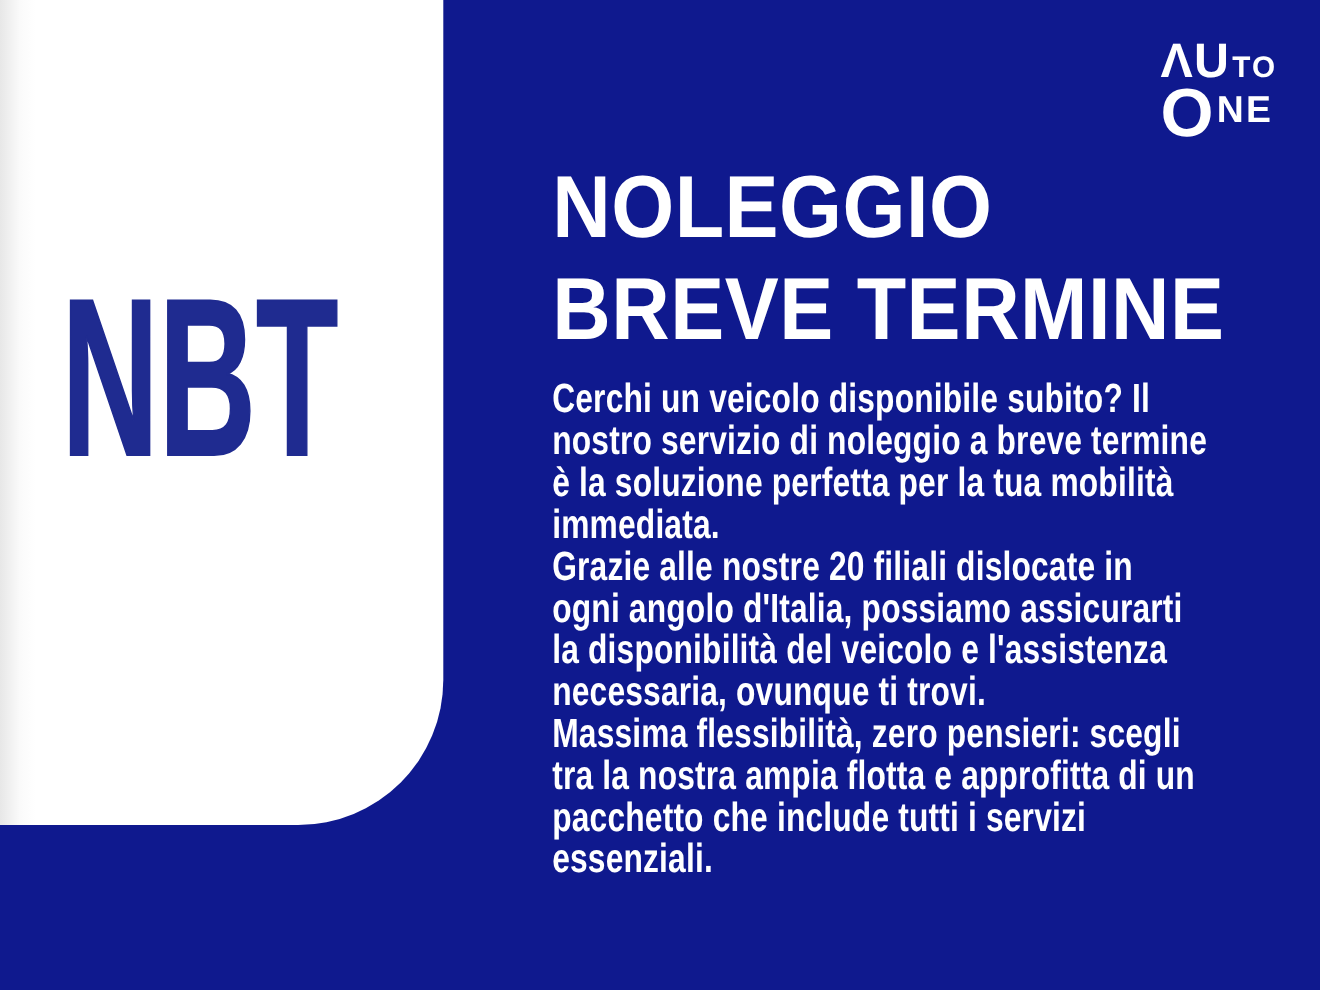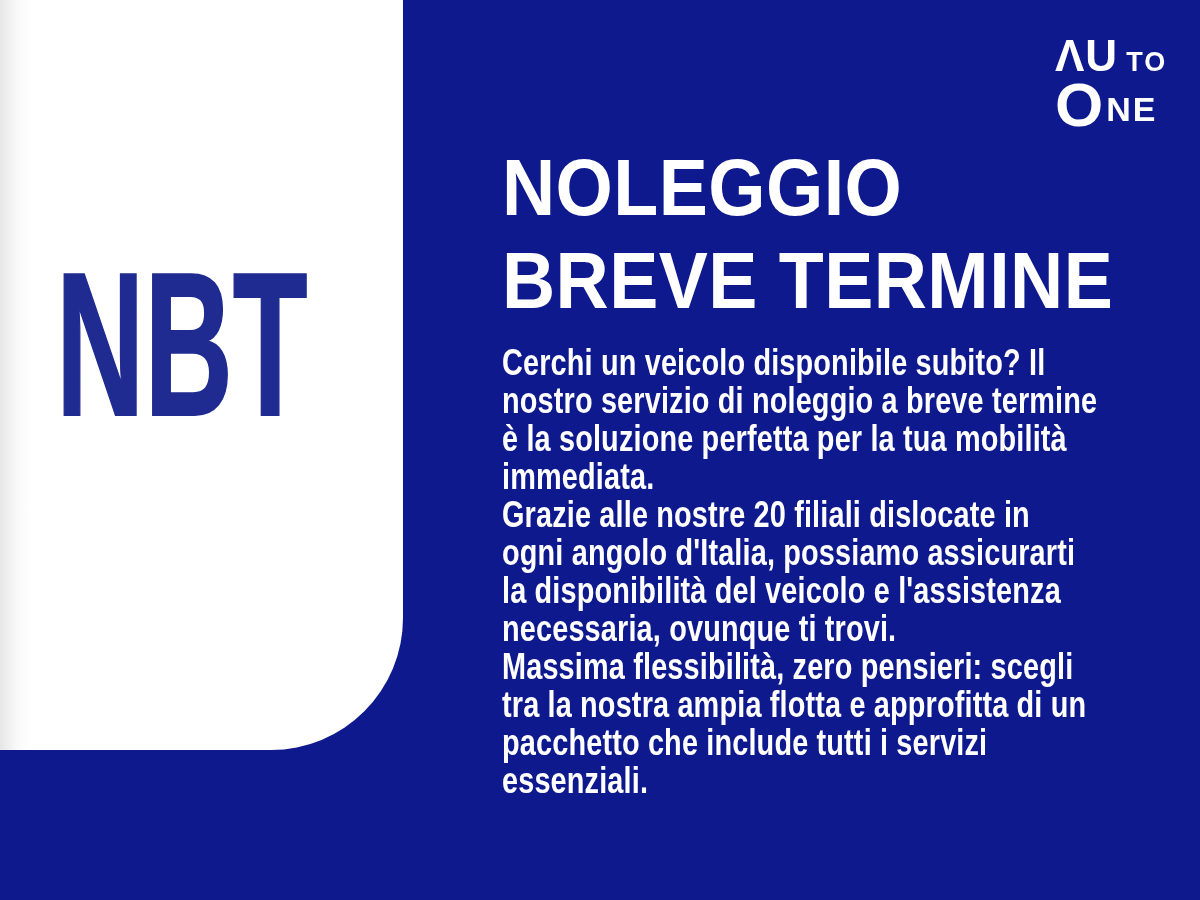--- a/index.html
+++ b/index.html
@@ -70,24 +70,24 @@
   .logo {
     position: absolute;
     left: 1055px;
     top: 38px;
     color: #ffffff;
     font-weight: 700;
     white-space: nowrap;
   }
   .logo-line { display: flex; align-items: baseline; }
   .logo-line1-big  { font-size: 44px; line-height: 36px; letter-spacing: 1px; }
-  .logo-line1-small{ font-size: 27px; line-height: 36px; letter-spacing: 2px; margin-left: 8px; text-align: center; }
+  .logo-line1-small{ font-size: 27px; line-height: 36px; letter-spacing: 2px; margin-left: 2px; text-align: center; }
   .logo-line2 { align-items: flex-start; margin-top: 2px; }
   .logo-line2-big  { font-size: 62px; line-height: 46px; }
-  .logo-line2-small{ font-size: 34px; line-height: 34px; margin-top: 10px; margin-left: 3px; letter-spacing: 2px; }
+  .logo-line2-small{ font-size: 34px; line-height: 34px; margin-top: 2px; margin-left: 3px; letter-spacing: 2px; }
 </style>
 </head>
 <body>
 
 <div class="canvas">
 
   <div class="white-panel"></div>
 
   <div class="nbt-badge">NBT</div>
 

